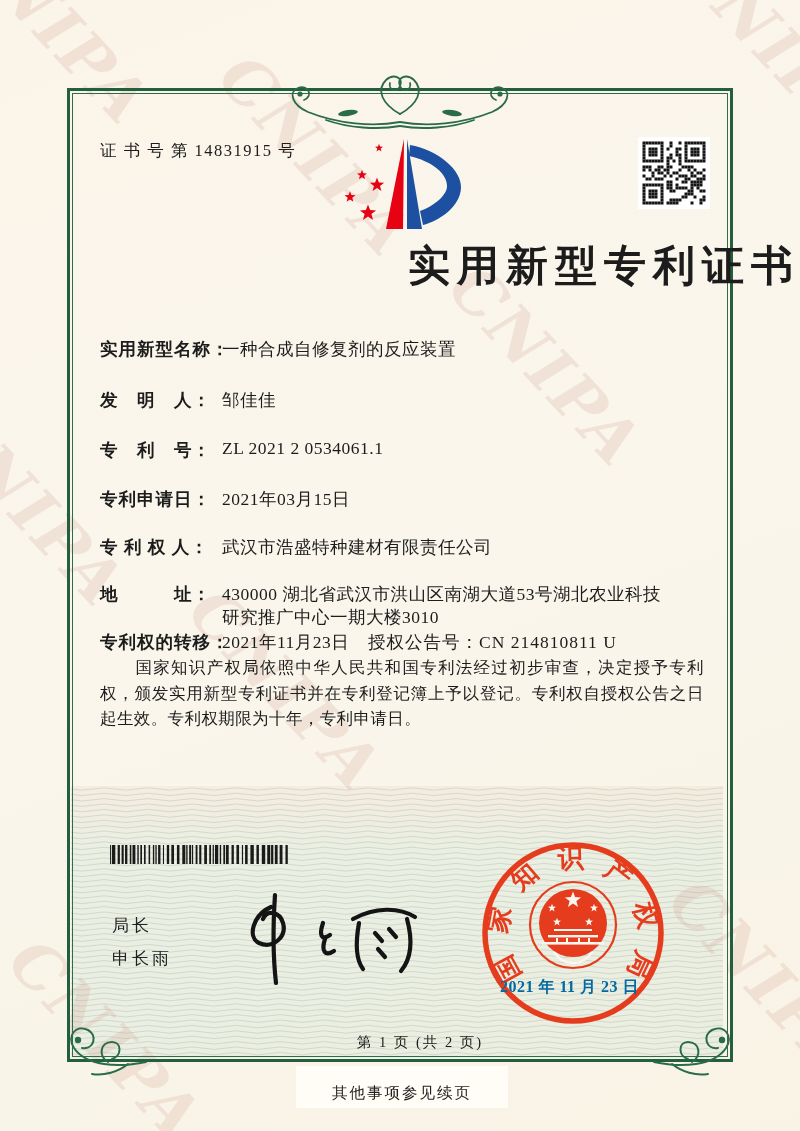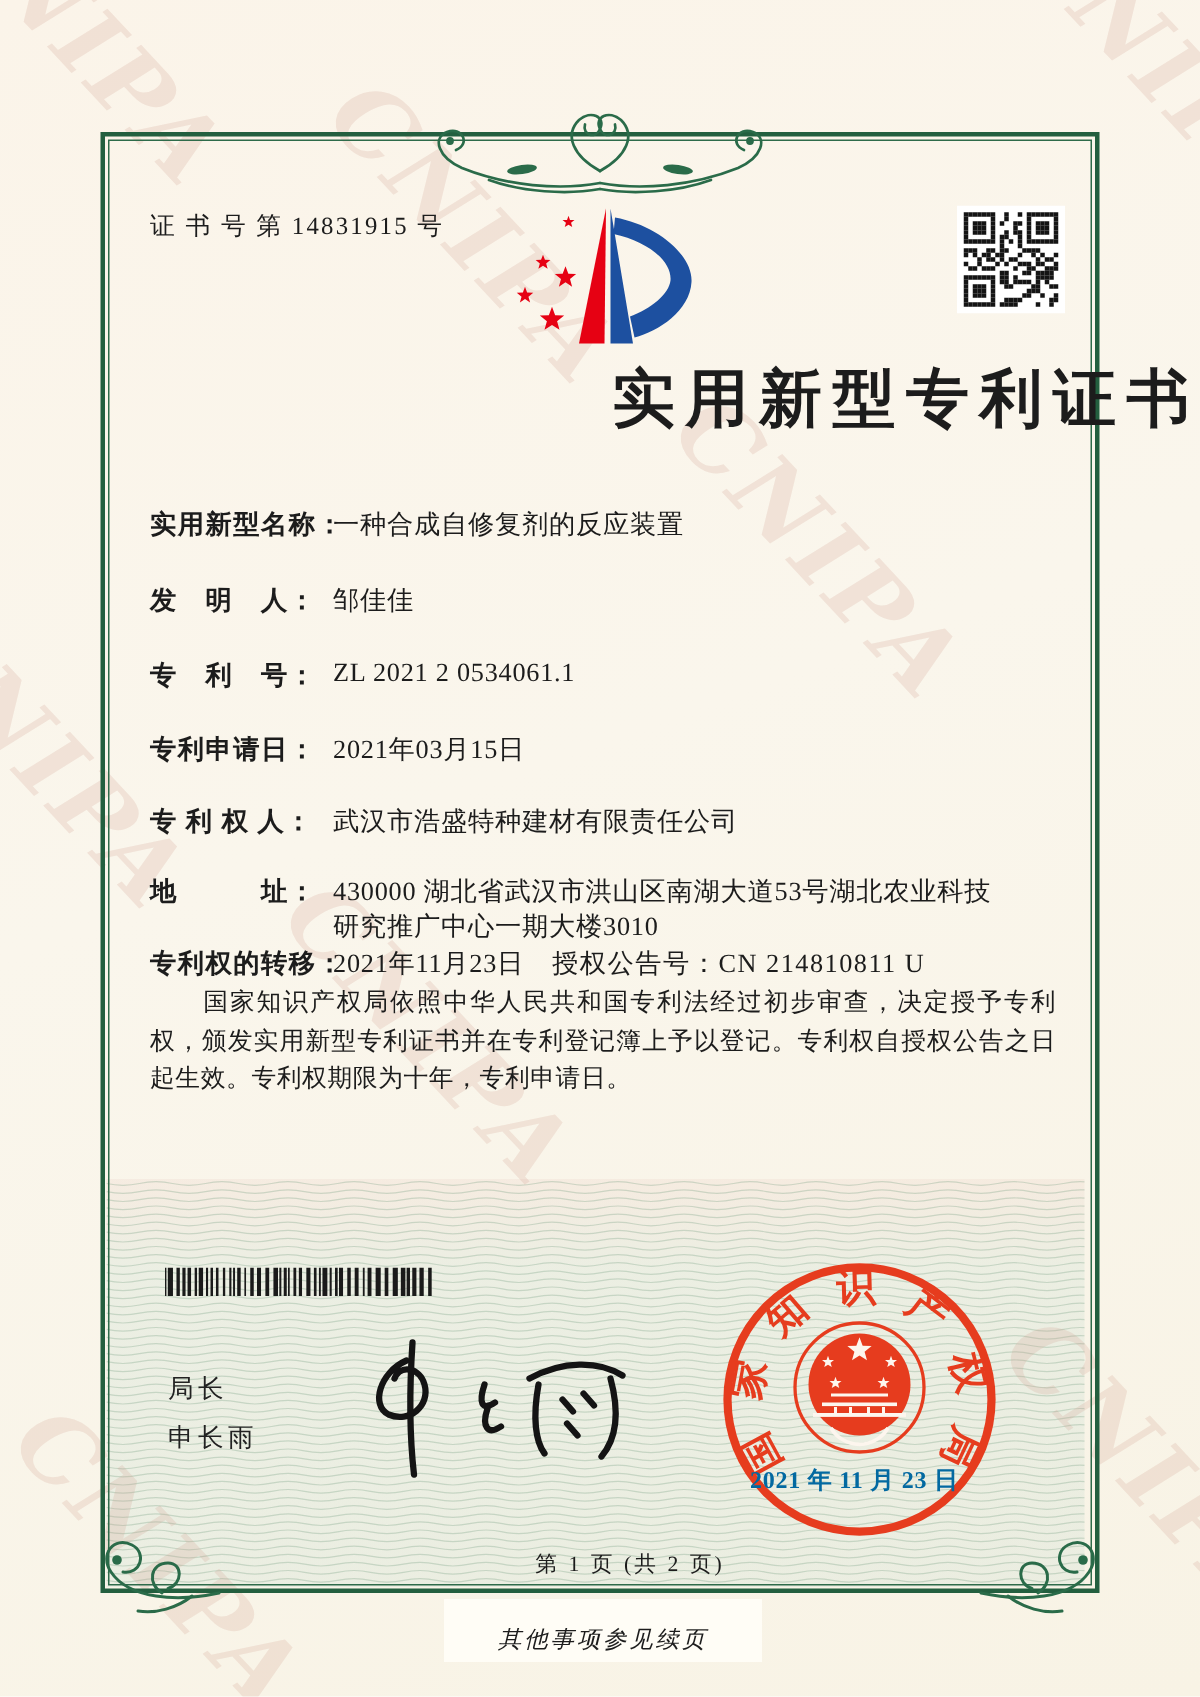--- a/index.html
+++ b/index.html
@@ -32,21 +32,21 @@
          line-height:25.5px;letter-spacing:0.4px;text-align:justify;}
   .paras p{margin:0;text-indent:2.15em;}
   .director{position:absolute;left:112px;z-index:6;font-family:"Liberation Sans","DejaVu Sans",sans-serif;
             font-size:17px;letter-spacing:3px;color:#222;}
   .seal-date{position:absolute;left:500px;top:977px;z-index:7;font-size:16px;font-weight:bold;
              letter-spacing:0.5px;color:#0369a1;}
   .pageno{position:absolute;left:0;right:0;top:1033px;text-align:center;font-size:14.5px;
           letter-spacing:2px;z-index:5;padding-left:40px;}
   .cont-patch{position:absolute;left:296px;top:1066px;width:212px;height:42px;
               background:#fffdf6;z-index:5;display:flex;align-items:center;justify-content:center;}
-  .cont-text{font-size:15.5px;letter-spacing:2px;font-style:italic;margin-top:12px;}
+  .cont-text{font-size:15.5px;letter-spacing:2px;margin-top:12px;}
   .z4{z-index:4;} .z5{z-index:5;} .z6{z-index:6;}
 </style>
 </head>
 <body>
 
 <div class="wm" style="left:-70px;top:-14px">CNIPA</div>
 <div class="wm" style="left:650px;top:6px">CNIPA</div>
 <div class="wm" style="left:192px;top:118px">CNIPA</div>
 <div class="wm" style="left:422px;top:328px">CNIPA</div>
 <div class="wm" style="left:-95px;top:468px">CNIPA</div>

